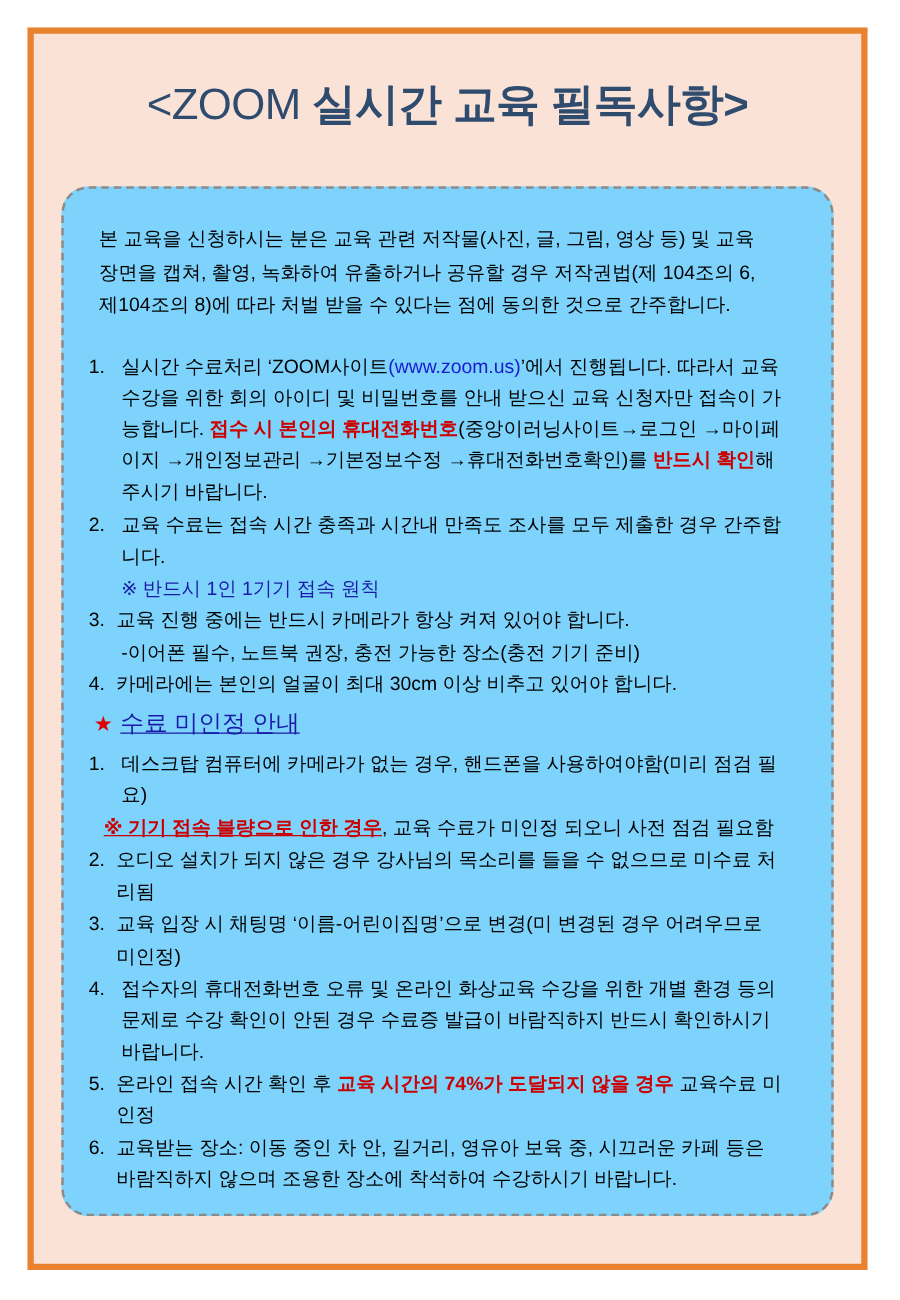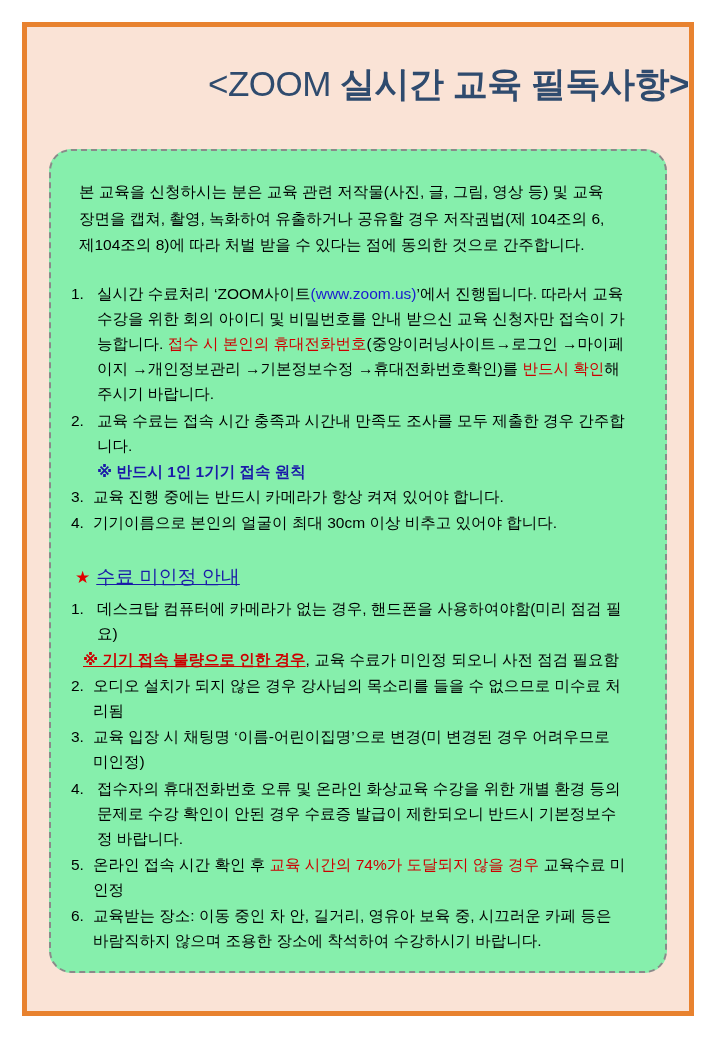--- a/index.html
+++ b/index.html
@@ -21,21 +21,21 @@
     top: 22px;
     width: 672px;          
     height: 994px;
     box-sizing: border-box;
     border: 5px solid #e8822f;
     background: #fae3d6;
   }
 
   
   .poster-title {
-    text-align: right;
+    text-align: center;
     margin: 0;
     padding: 38px 0 0 0;
     color: #2f4b6e;
     font-size: 35px;
     line-height: 1.1;
     letter-spacing: -0.5px;
     white-space: nowrap;
   }
   .poster-title .t-latin {
     font-weight: 400;
@@ -45,21 +45,21 @@
   }
 
   
   .card {
     position: absolute;
     left: 22px;
     top: 122px;
     right: 22px;
     bottom: 38px;
     box-sizing: border-box;
-    background: #86efac;
+    background: #7dd3fc;
     border: 2px dashed #8a8a8a;
     border-radius: 22px;
     padding: 20px 36px 14px 20px;
     overflow: hidden;
   }
 
   
   .blk {
     color: #000000;
     font-size: 15.5px;
@@ -105,29 +105,29 @@
   }
   .sub {
     font-size: 15.5px;
     line-height: 1.62;
     color: #000;
   }
   .sub.ind { padding-left: 26px; }
   .sub.ind2 { padding-left: 12px; }
 
   
-  .red       { color: #cc0000; font-weight: 400; }
+  .red       { color: #cc0000; font-weight: 700; }
   .red-u     { color: #cc0000; font-weight: 700; text-decoration: underline; }
-  .blue      { color: #1a1aa8; font-weight: 700; }
+  .blue      { color: #1a1aa8; font-weight: 400; }
   .link      { color: #1a1ad0; }
   .star      { color: #e00000; font-size: 17px; }
 
   
   .sec-head {
-    margin: 30px 0 6px 4px;
+    margin: 8px 0 6px 4px;
     font-size: 19px;
     line-height: 1.3;
     white-space: nowrap;
   }
   .sec-head .sec-title {
     color: #1a1aa8;
     text-decoration: underline;
     font-weight: 400;
     margin-left: 6px;
   }
@@ -160,24 +160,25 @@
       <li class="li">
         <span class="li-num">2.</span>
         <span class="li-body">교육 수료는 접속 시간 충족과 시간내 만족도 조사를 모두 제출한 경우 간주합니다.</span>
       </li>
       <div class="sub ind blue">※ 반드시 1인 1기기 접속 원칙</div>
 
       <li class="li">
         <span class="li-num tight">3.</span>
         <span class="li-body">교육 진행 중에는 반드시 카메라가 항상 켜져 있어야 합니다.</span>
       </li>
+      <div class="sub ind">-이어폰 필수, 노트북 권장, 충전 가능한 장소(충전 기기 준비)</div>
 
       <li class="li">
         <span class="li-num tight">4.</span>
-        <span class="li-body">기기이름으로 본인의 얼굴이 최대 30cm 이상 비추고 있어야 합니다.</span>
+        <span class="li-body">카메라에는 본인의 얼굴이 최대 30cm 이상 비추고 있어야 합니다.</span>
       </li>
 
     </ul>
 
     <div class="sec-head">
       <span class="star">★</span><span class="sec-title">수료 미인정 안내</span>
     </div>
 
     <ul class="list list-2">
 
@@ -192,21 +193,21 @@
         <span class="li-body">오디오 설치가 되지 않은 경우 강사님의 목소리를 들을 수 없으므로 미수료 처리됨</span>
       </li>
 
       <li class="li">
         <span class="li-num tight">3.</span>
         <span class="li-body">교육 입장 시 채팅명 ‘이름-어린이집명’으로 변경(미 변경된 경우 어려우므로 미인정)</span>
       </li>
 
       <li class="li">
         <span class="li-num">4.</span>
-        <span class="li-body">접수자의 휴대전화번호 오류 및 온라인 화상교육 수강을 위한 개별 환경 등의 문제로 수강 확인이 안된 경우 수료증 발급이 제한되오니 반드시 기본정보수정 바랍니다.</span>
+        <span class="li-body">접수자의 휴대전화번호 오류 및 온라인 화상교육 수강을 위한 개별 환경 등의 문제로 수강 확인이 안된 경우 수료증 발급이 바람직하지 반드시 확인하시기 바랍니다.</span>
       </li>
 
       <li class="li">
         <span class="li-num tight">5.</span>
         <span class="li-body"><span>온라인 접속 시간 확인 후 </span><span class="red">교육 시간의 74%가 도달되지 않을 경우</span><span> 교육수료 미인정</span></span>
       </li>
 
       <li class="li">
         <span class="li-num tight">6.</span>
         <span class="li-body">교육받는 장소: 이동 중인 차 안, 길거리, 영유아 보육 중, 시끄러운 카페 등은 바람직하지 않으며 조용한 장소에 착석하여 수강하시기 바랍니다.</span>

